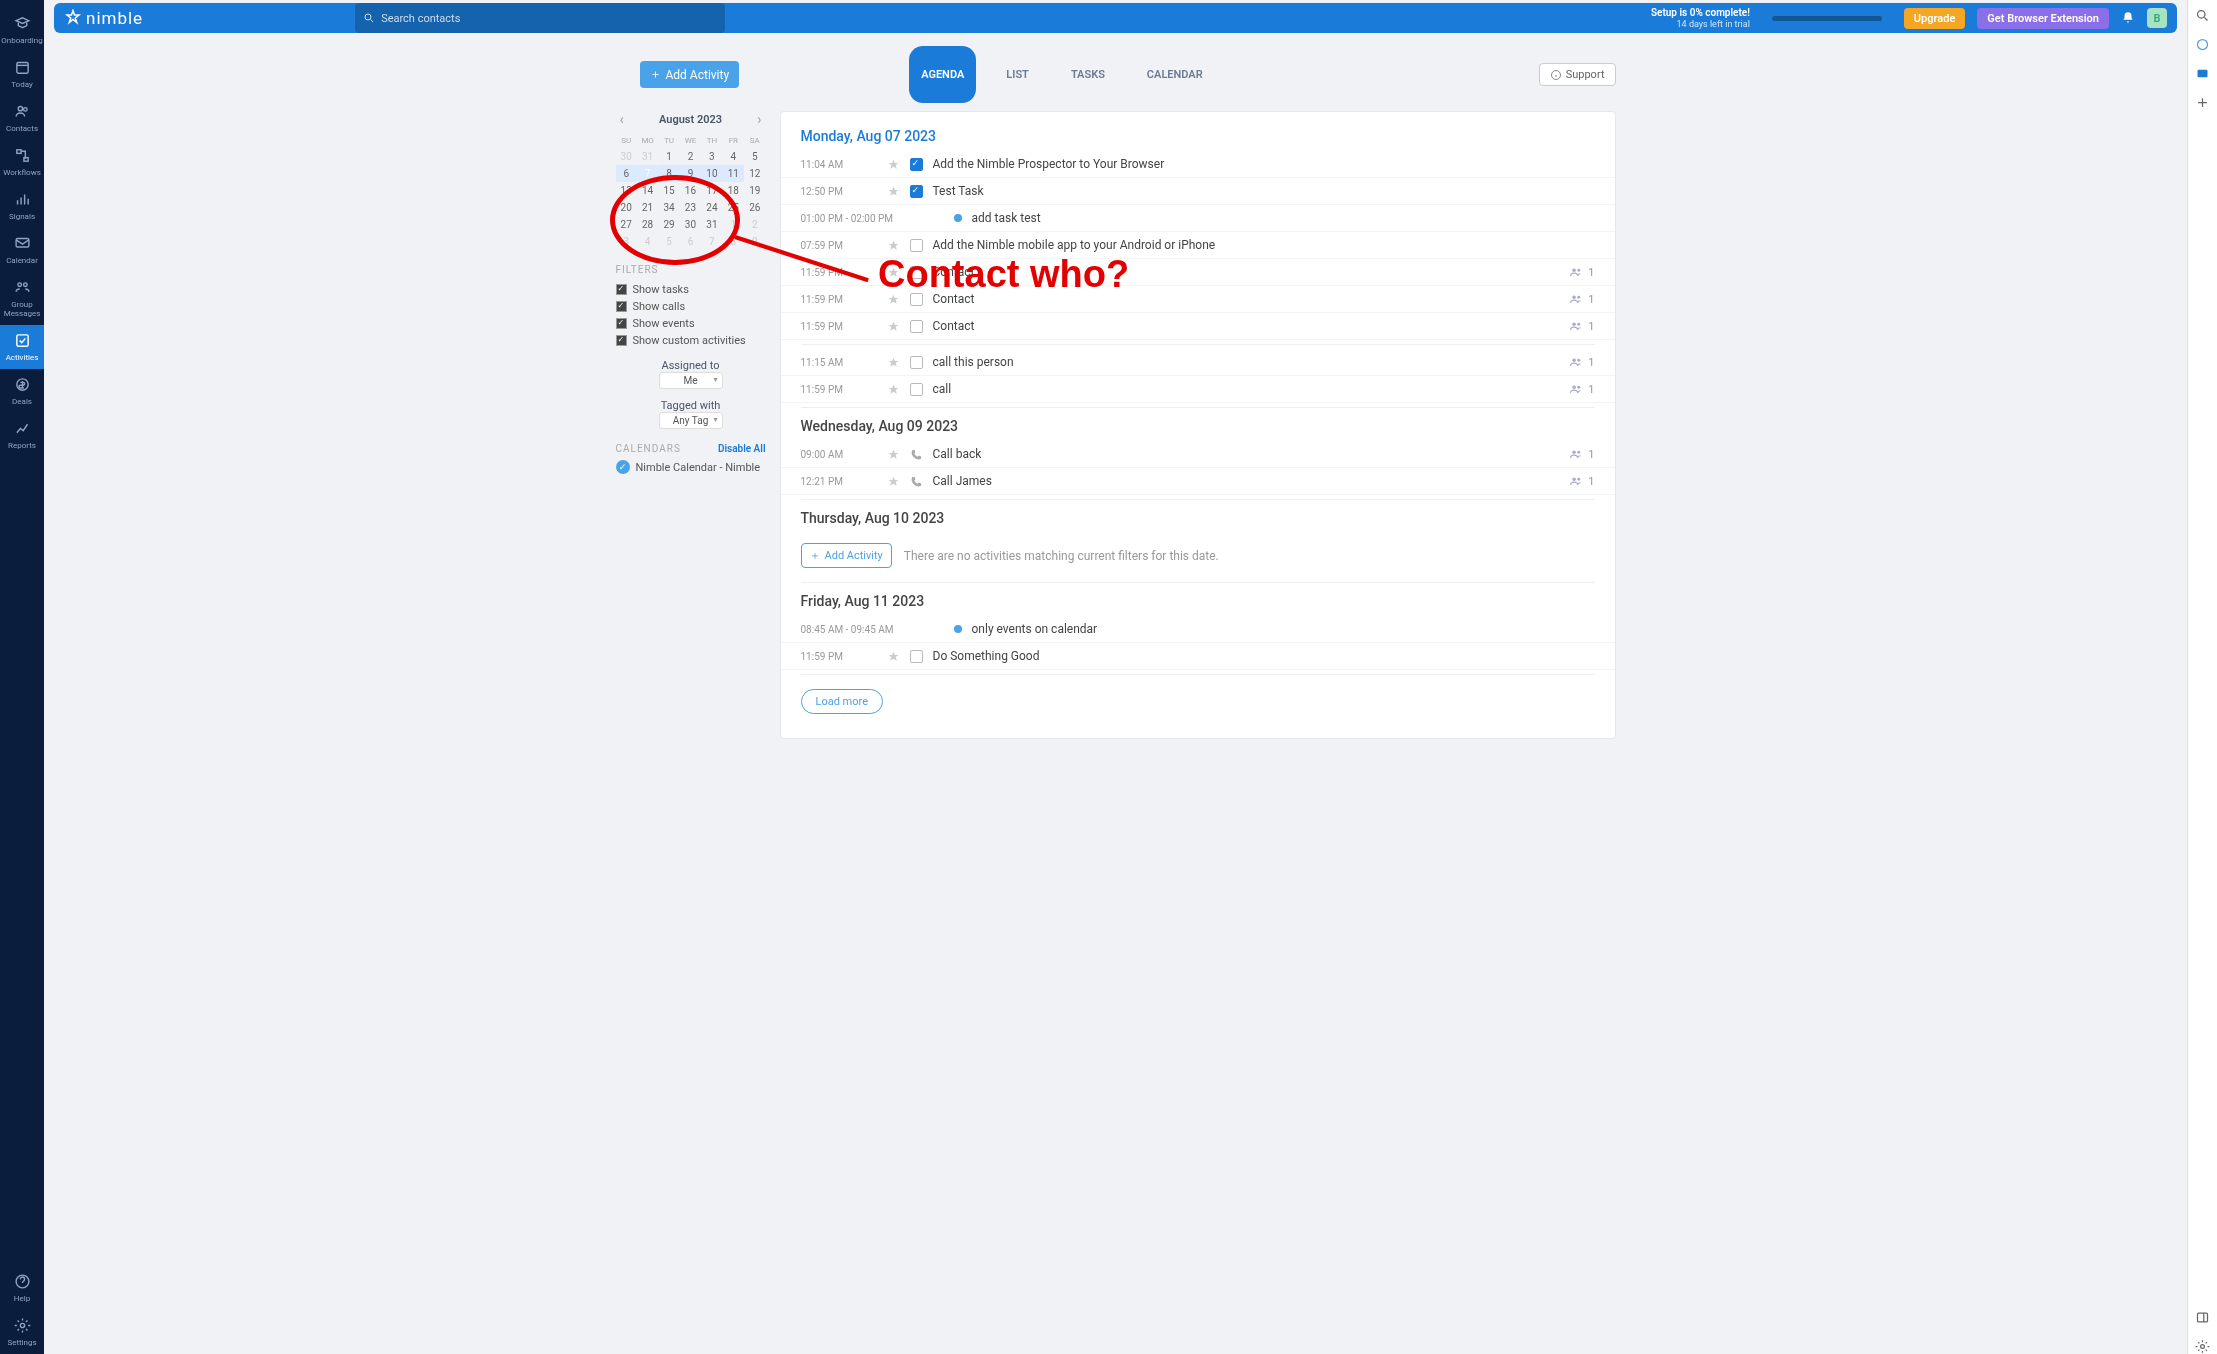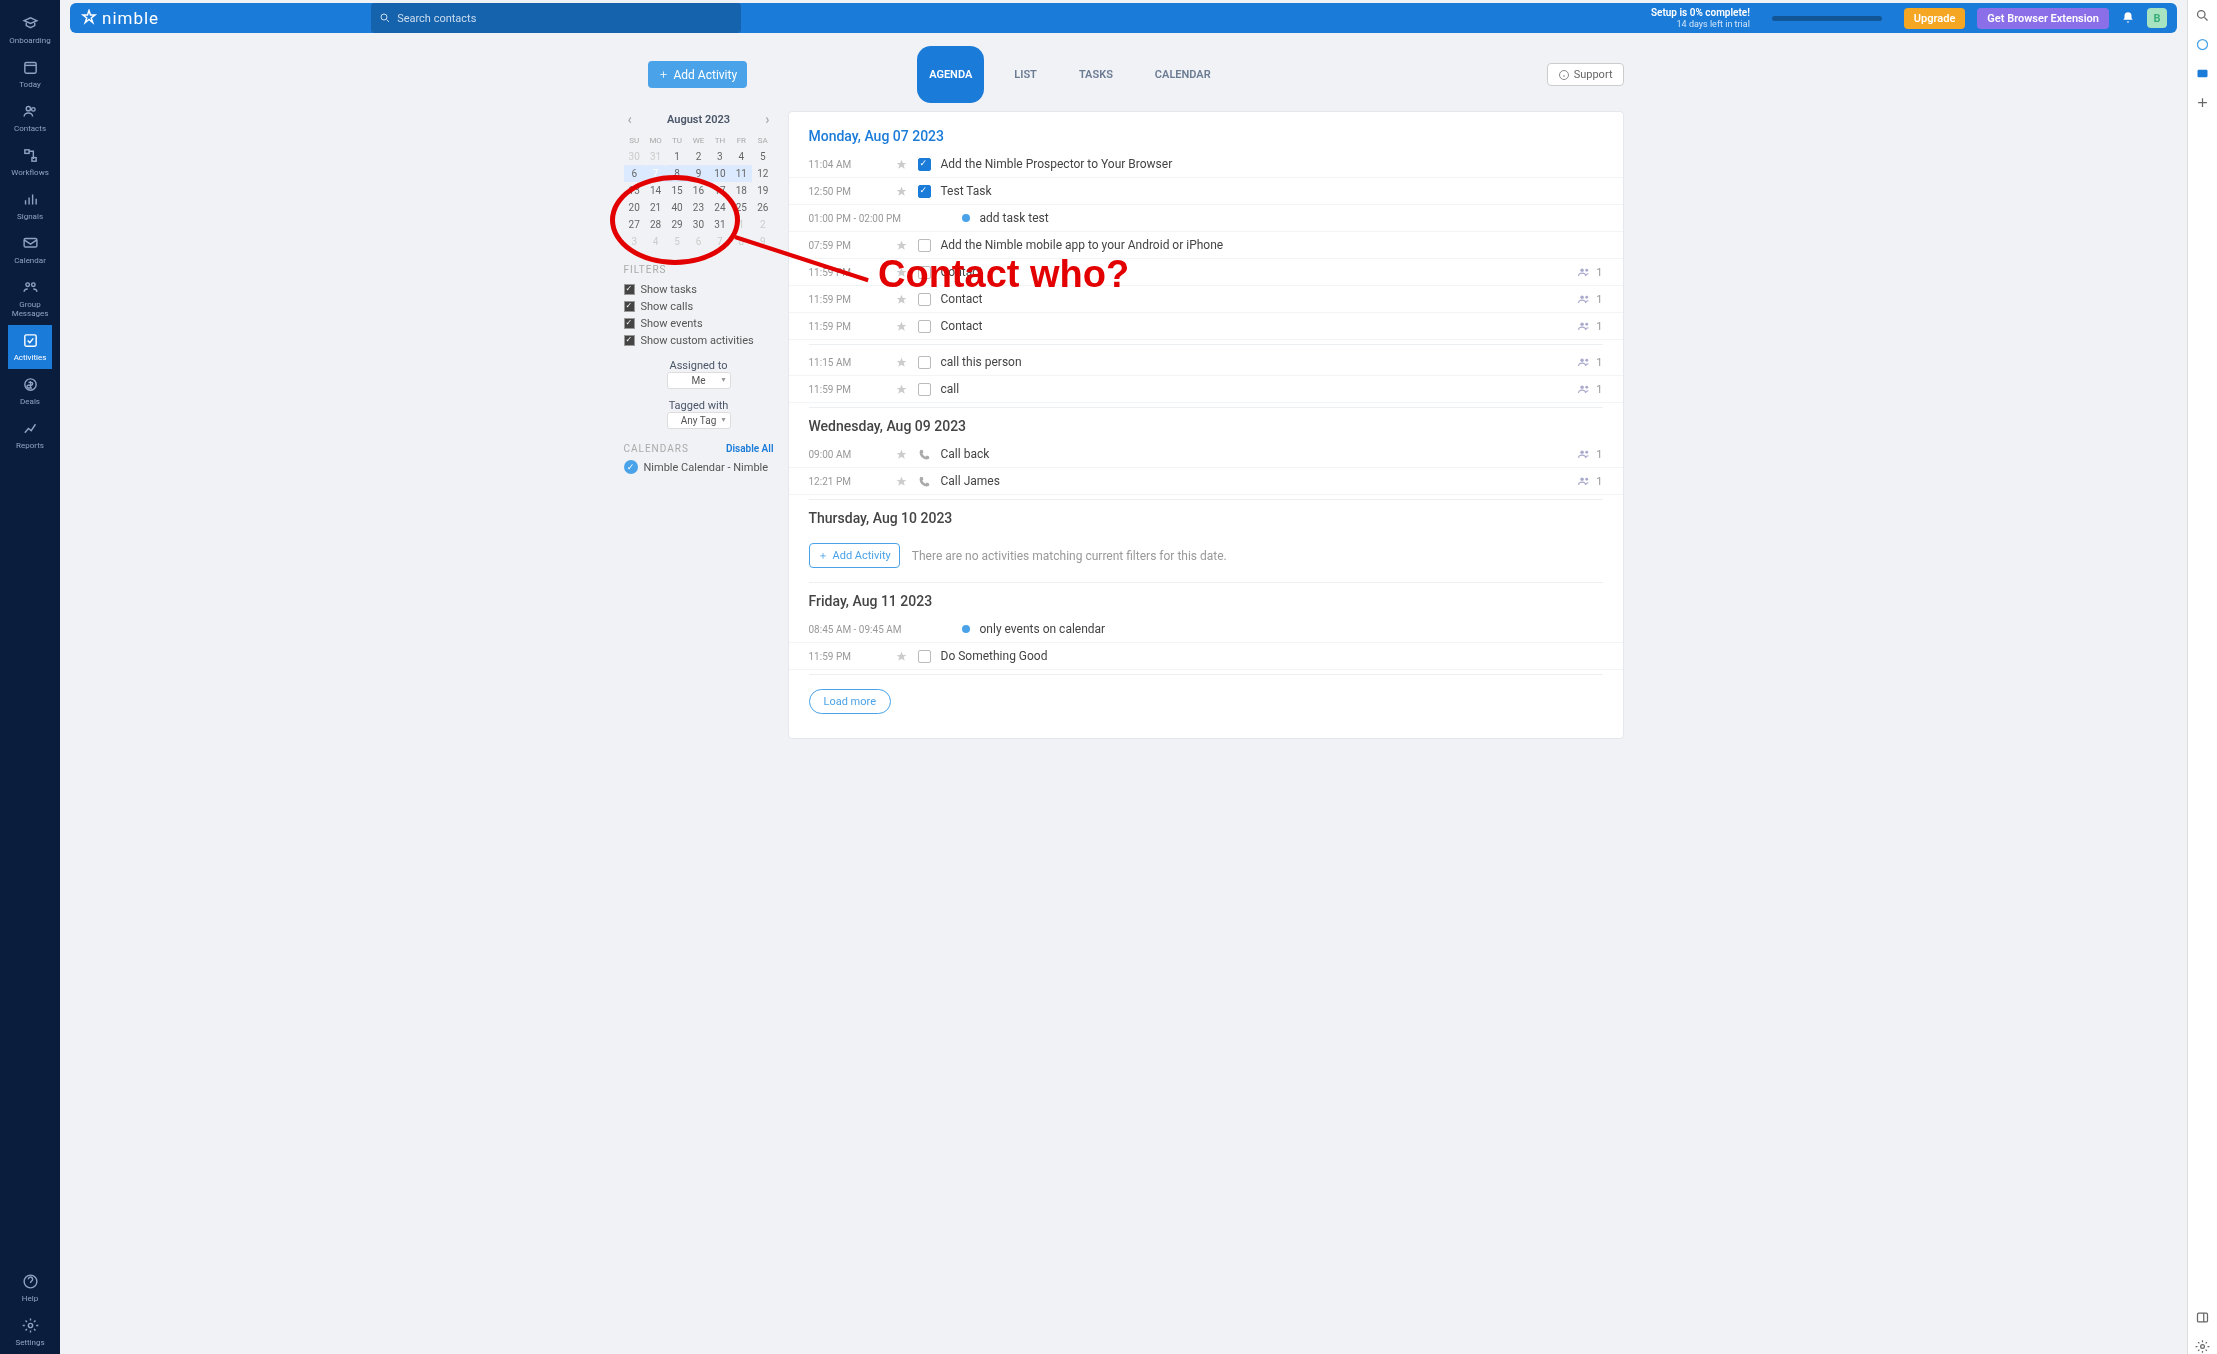--- a/index.html
+++ b/index.html
@@ -1,17 +1,17 @@
 <!DOCTYPE html>
 <html><head>
 <meta charset="utf-8">
 <style>
 * { margin:0; padding:0; box-sizing:border-box; font-family:-apple-system,BlinkMacSystemFont,"Segoe UI",Roboto,sans-serif; }
 body { background:#f0f2f5; display:flex; height:100vh; overflow:hidden; }
-.leftrail { width:60px; background:#0a1d3d; display:flex; flex-direction:column; align-items:center; padding-top:8px; flex-shrink:0;}
+.leftrail { width:44px; background:#0a1d3d; display:flex; flex-direction:column; align-items:center; padding-top:8px; flex-shrink:0;}
 .leftrail .grow { flex:1; }
 .navitem { width:44px; display:flex; flex-direction:column; align-items:center; justify-content:center; padding:7px 0; cursor:pointer; color:#8fa3c1; font-size:8px; text-align:center; gap:4px;}
 .navitem.active { background:#1b7bd9; color:#fff;}
 .navitem svg, .navitem .ico { width:17px; height:17px; fill:currentColor; stroke:currentColor;}
 .main { flex:1; display:flex; flex-direction:column; }
 .topbar { height:30px; margin:3px 10px 3px 10px; background:#1b7bd9; border-radius:6px; display:flex; align-items:center; padding:0 10px; gap:12px; color:#fff;}
 .logo { display:flex; align-items:center; gap:4px; font-size:17px; font-weight:400; letter-spacing:1px;}
 .searchbox { margin-left:auto; width:370px; height:30px; background:rgba(0,0,0,0.2); border-radius:4px; display:flex; align-items:center; padding:0 8px; font-size:11px; color:#cde; gap:6px;}
 .setupstatus { margin-left:auto; display:flex; flex-direction:column; align-items:flex-end; font-size:10px; line-height:1.2;}
 .setupstatus .sub { font-size:9px; opacity:.8;}
@@ -261,21 +261,21 @@
               <div class="calday">12</div>
               <div class="calday">13</div>
               <div class="calday">14</div>
               <div class="calday">15</div>
               <div class="calday">16</div>
               <div class="calday">17</div>
               <div class="calday">18</div>
               <div class="calday">19</div>
               <div class="calday">20</div>
               <div class="calday">21</div>
-              <div class="calday">40</div>
+              <div class="calday">34</div>
               <div class="calday">23</div>
               <div class="calday">24</div>
               <div class="calday">25</div>
               <div class="calday">26</div>
               <div class="calday">27</div>
               <div class="calday">28</div>
               <div class="calday">29</div>
               <div class="calday">30</div>
               <div class="calday">31</div>
               <div class="calday dim">1</div>

